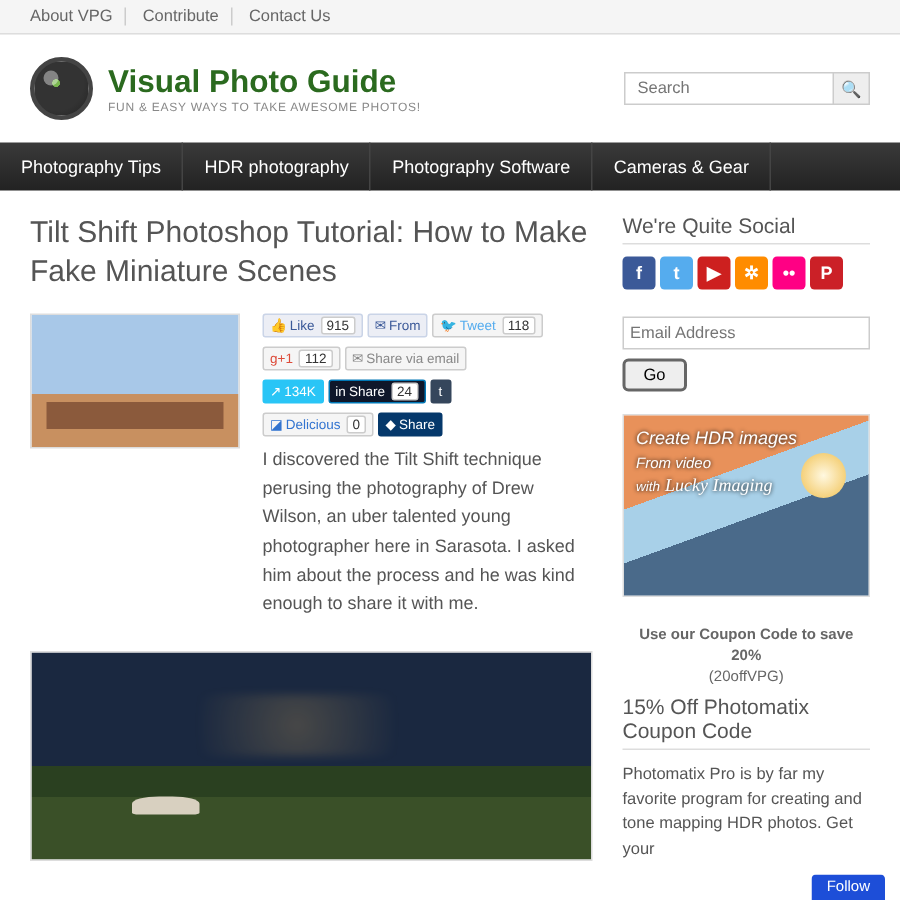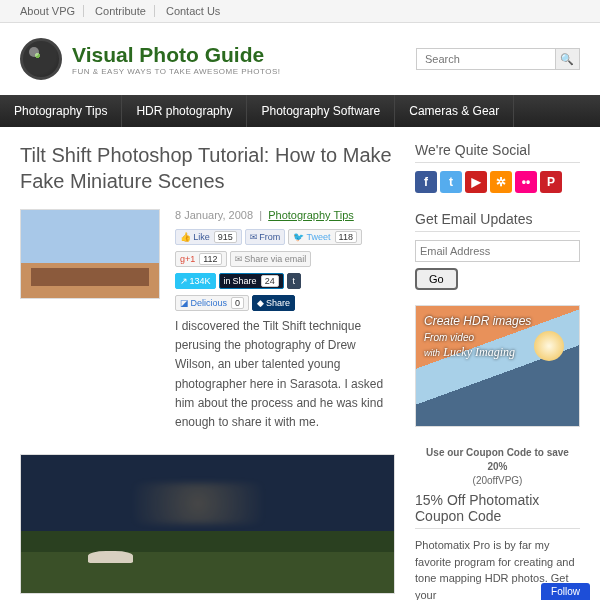--- a/index.html
+++ b/index.html
@@ -87,23 +87,20 @@
   <a href="#">Photography Software</a>
   <a href="#">Cameras &amp; Gear</a>
 </div>
 
 <div class="content">
   <div class="main">
     <h1>Tilt Shift Photoshop Tutorial: How to Make Fake Miniature Scenes</h1>
     <div class="meta-row">
       <div class="thumb"></div>
       <div class="meta-col">
-        <div class="date">
-          <span>8 January, 2008</span> &nbsp;|&nbsp; <a href="#">Photography Tips</a>
-        </div>
         <div class="social">
           <span class="sbtn fb">👍 <span>Like</span><span class="n">915</span></span>
           <span class="sbtn fb">✉ <span>From</span></span>
           <span class="sbtn tw">🐦 <span>Tweet</span><span class="n">118</span></span>
         </div>
         <div class="social">
           <span class="sbtn g">g+1 <span class="n">112</span></span>
           <span class="sbtn em">✉ <span>Share via email</span></span>
         </div>
         <div class="social">
@@ -126,21 +123,20 @@
     <h3>We're Quite Social</h3>
     <div class="soc-icons">
       <a class="sic f">f</a>
       <a class="sic t">t</a>
       <a class="sic y">▶</a>
       <a class="sic r">✲</a>
       <a class="sic fl">••</a>
       <a class="sic p">P</a>
     </div>
 
-    <h3>Get Email Updates</h3>
     <div class="email-form">
       <input placeholder="Email Address" style="">
       <button>Go</button>
     </div>
 
     <div class="adbox">
       <div class="adimg">
         <div class="adtxt">
           <span>Create HDR images</span><br>
           <span style="font-size:10px">From video</span><br>

